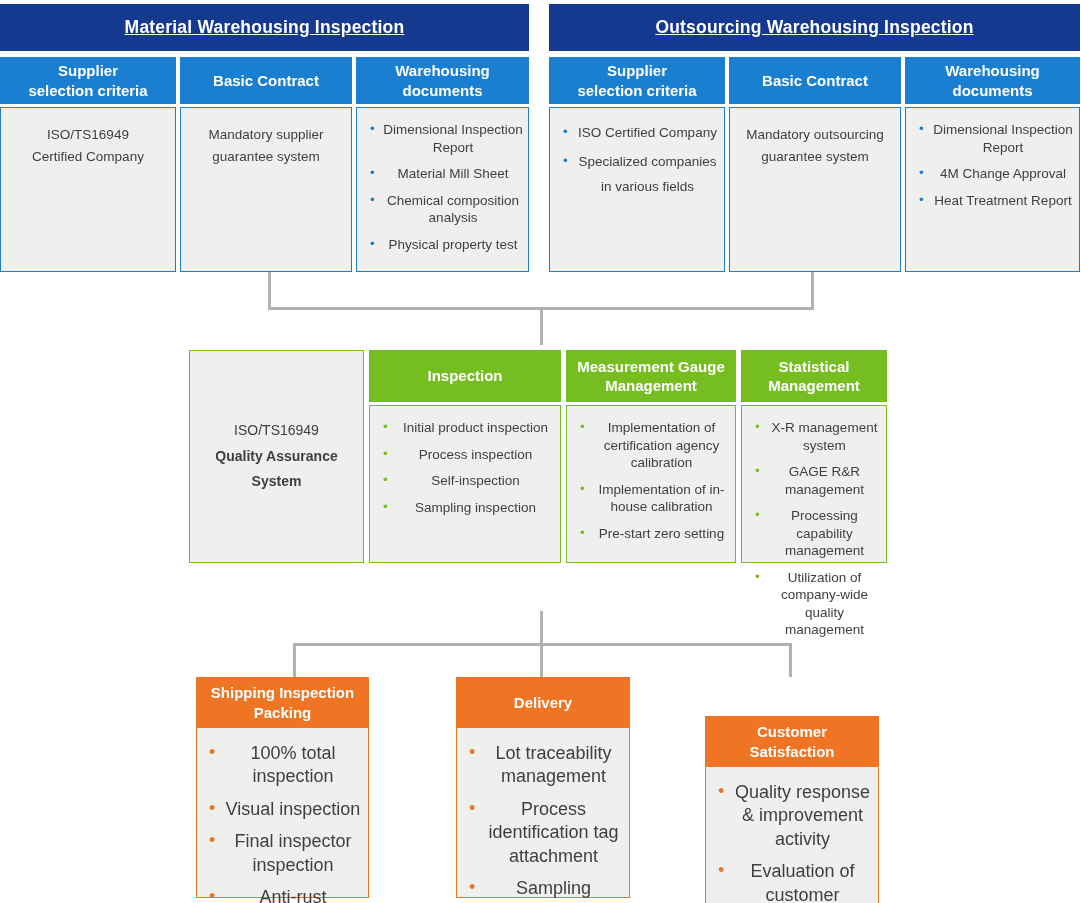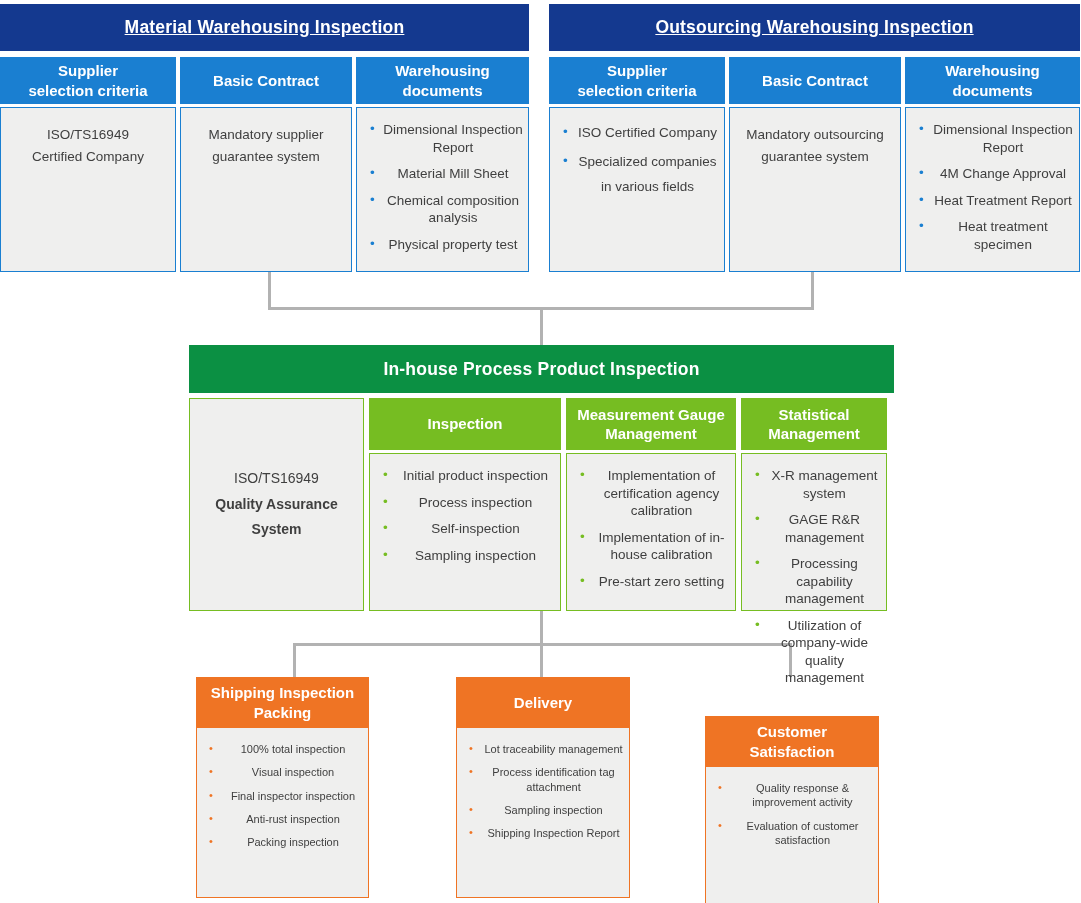--- a/index.html
+++ b/index.html
@@ -40,21 +40,21 @@
              font-size:14px; line-height:1.85; color:var(--text,#3f3f3f);
              background:var(--panel,#efefee); border:1px solid var(--green,#76bd22); }
   .iso-box .bold { font-weight:700; }
 
   .bbox { position:absolute; }
   .bbox-head { height:51px; display:flex; flex-direction:column; align-items:center; justify-content:center;
                color:#fff; font-weight:700; font-size:15px; line-height:1.27; text-align:center;
                background:var(--orange,#ef7424); }
   .bbox-body { height:170px; background:var(--panel,#efefee);
                border:1px solid var(--orange,#ef7424); border-top:none;
-               font-size:11px; color:var(--text,#3f3f3f); }
+               font-size:18px; color:var(--text,#3f3f3f); }
   .bbox-body .bullets { padding:14px 2px 0 12px; }
 </style>
 </head>
 <body>
 
 <div class="canvas">
 
   <div class="connector" style="left:268px;top:272px;width:3px;height:38px"></div>
   <div class="connector" style="left:811px;top:272px;width:3px;height:38px"></div>
   <div class="connector" style="left:268px;top:307px;width:546px;height:3px"></div>
@@ -136,31 +136,27 @@
       <div class="col" style="width:175px">
         <div class="col-head bg-blue" style="height:47px">
           <span class="pline">Warehousing</span>
           <span class="pline">documents</span>
         </div>
         <div class="col-body b-blue" style="height:165px">
           <ul class="bullets blue-b">
             <li>Dimensional Inspection Report</li>
             <li>4M Change Approval</li>
             <li>Heat Treatment Report</li>
-            <li>Heat treatment specimen</li>
           </ul>
         </div>
       </div>
     </div>
   </section>
 
   <section class="group" style="left:189px;top:345px;width:705px">
-    <div class="sec-title bg-green-dark" style="height:48px">
-      <span>In-house Process Product Inspection</span>
-    </div>
     <div class="cols" style="gap:5px;margin-top:5px">
       <div class="iso-box" style="width:175px;height:213px">
         <span class="pline">ISO/TS16949</span>
         <span class="pline bold">Quality Assurance System</span>
       </div>
       <div class="col" style="width:192px">
         <div class="col-head bg-green" style="height:52px">
           <span class="pline">Inspection</span>
         </div>
         <div class="col-body b-green" style="height:158px">

